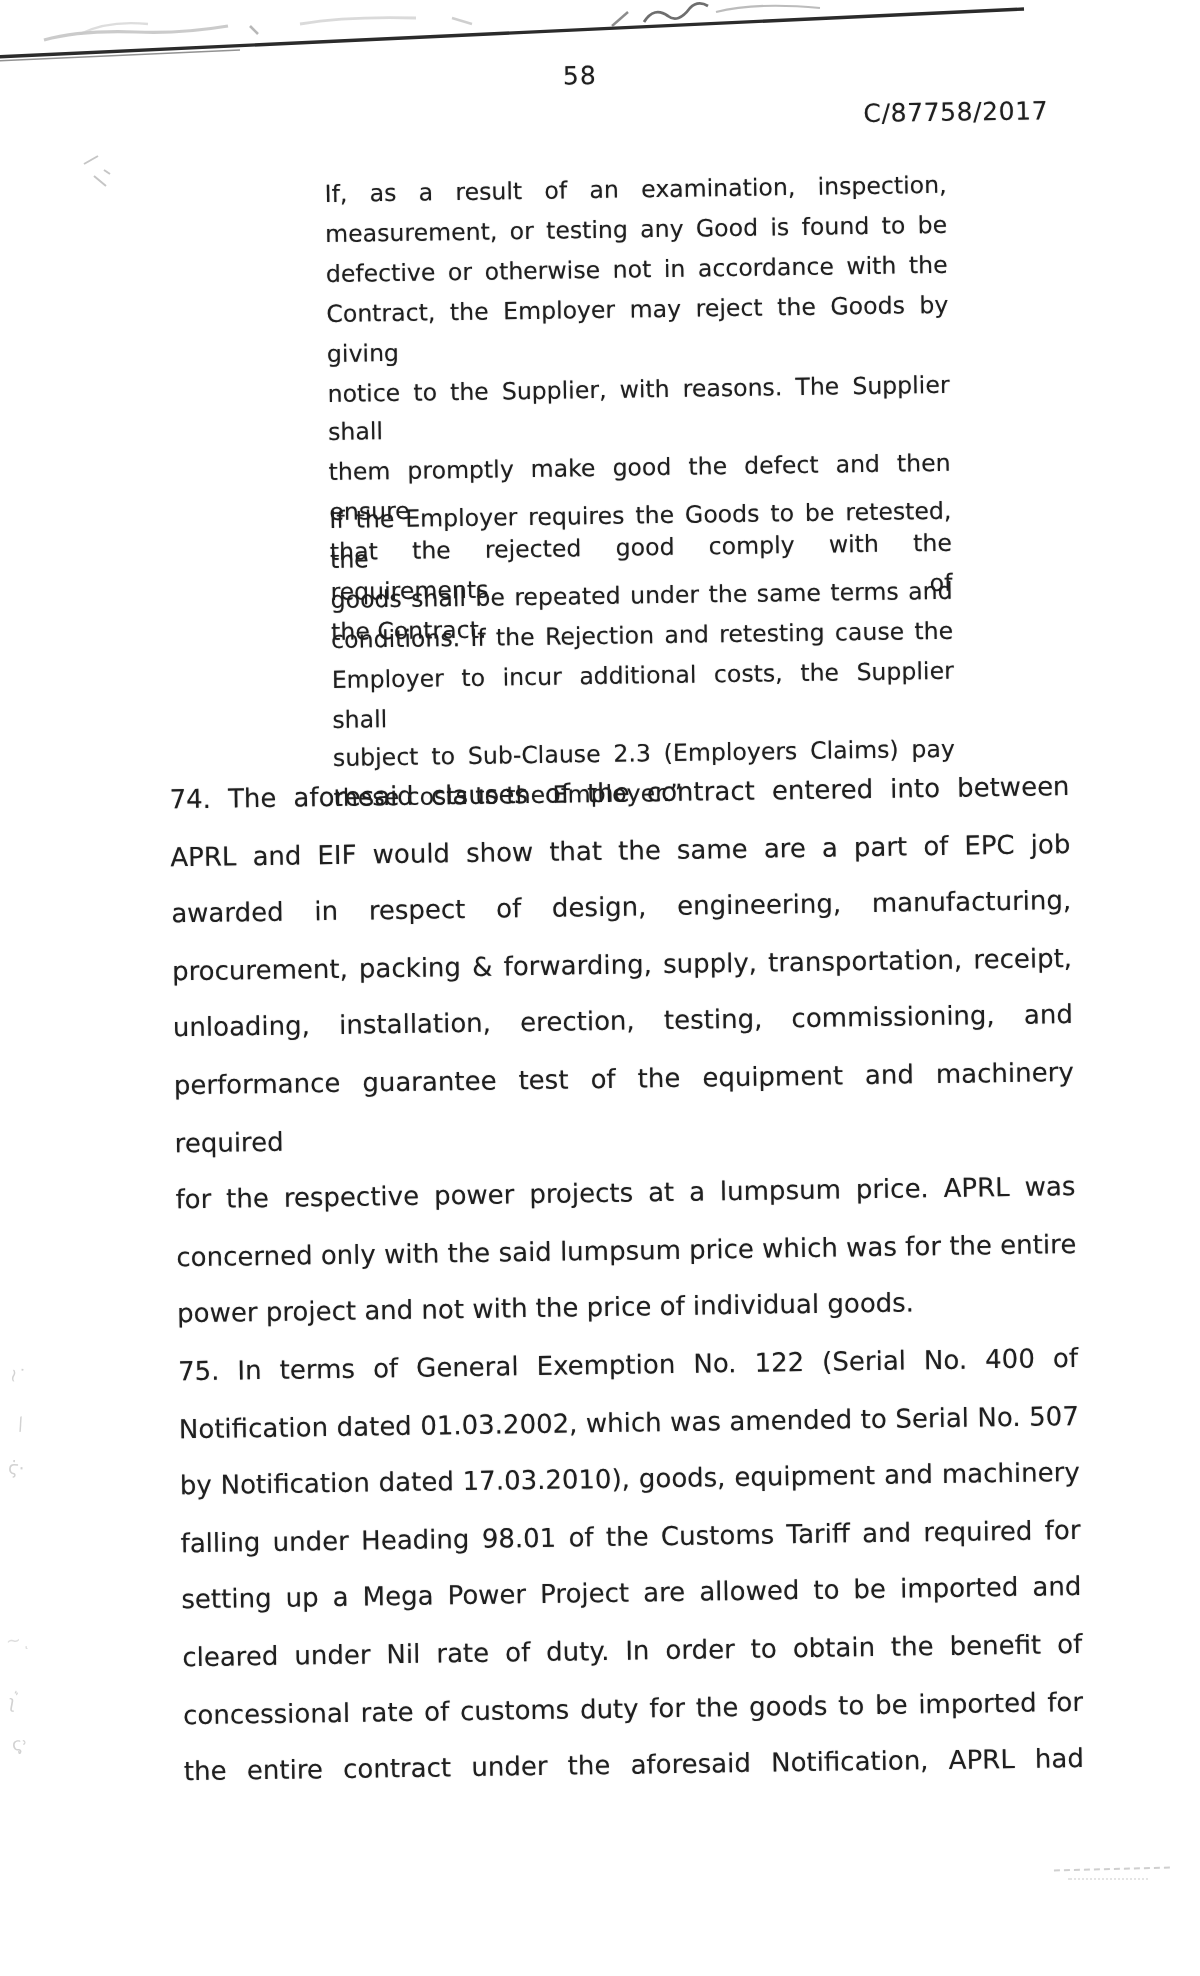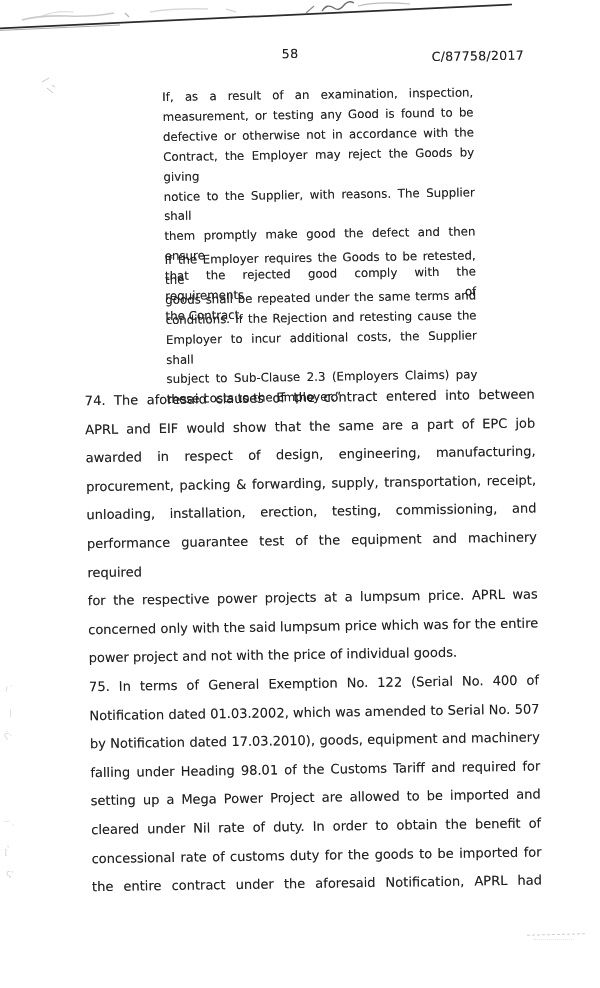--- a/index.html
+++ b/index.html
@@ -12,21 +12,21 @@
     font-family: "DejaVu Sans", "Liberation Sans", sans-serif;
     color: #1f1f1f;
   }
   
   #content {
     position: absolute; left:0; top:0; width:600px; height:988px;
     transform: rotate(-0.85deg);
     transform-origin: 300px 480px;
   }
   .pgnum {
-    position:absolute; left:288px; top:46px;
+    position:absolute; left:288px; top:30px;
     font-size:12.5px; letter-spacing:0.5px;
     text-shadow: 0 0 0.5px rgba(0,0,0,.4);
   }
   .casenum {
     position:absolute; left:438px; top:51px;
     font-size:12.5px; letter-spacing:0.3px;
     text-shadow: 0 0 0.5px rgba(0,0,0,.4);
   }
   .quote-block {
     position:absolute; left:168px; width:311px;

